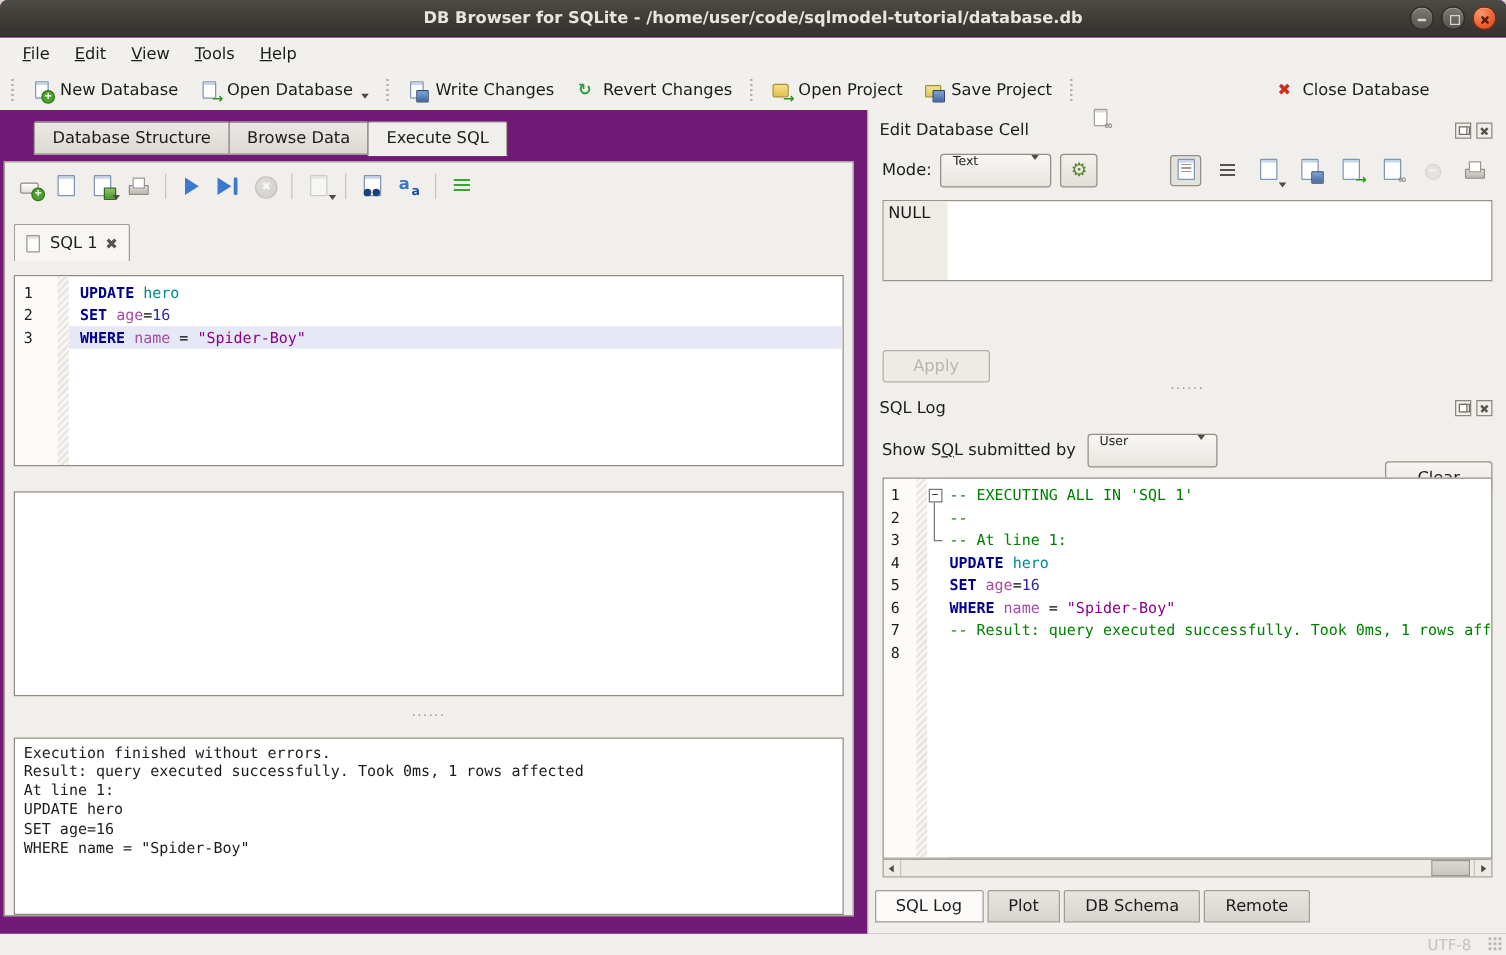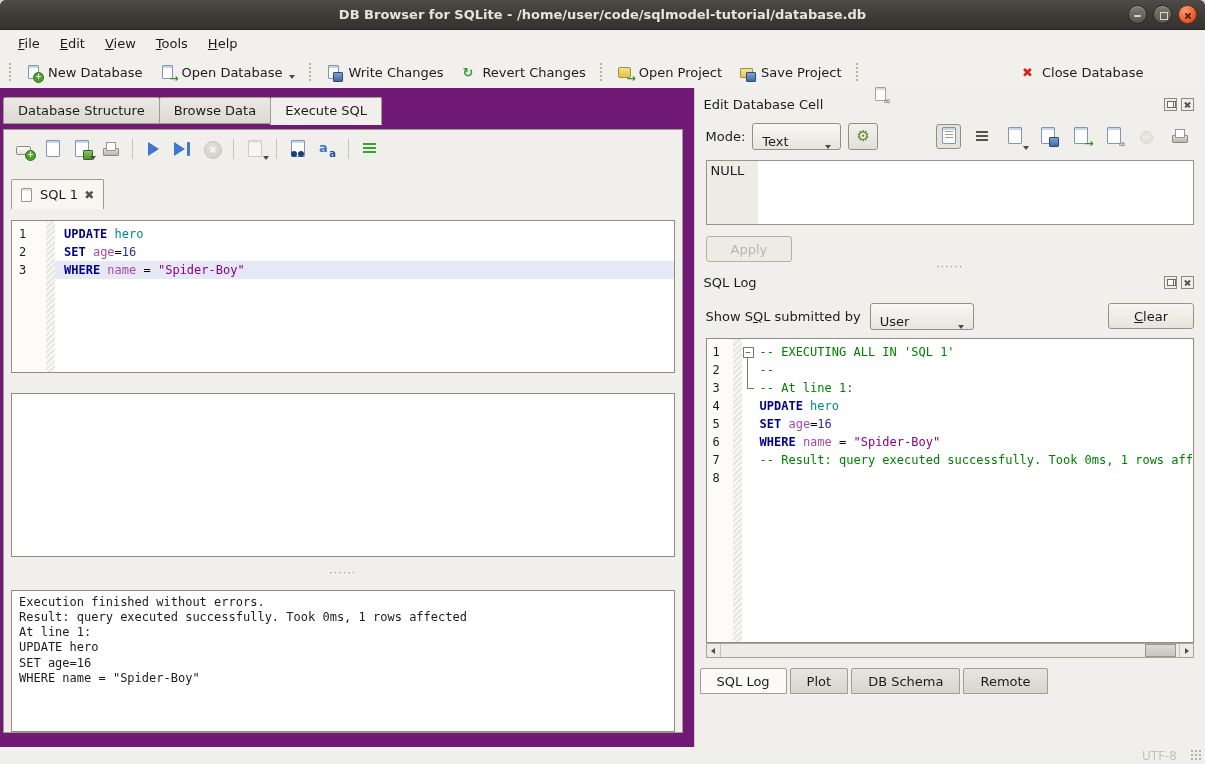--- a/index.html
+++ b/index.html
@@ -22,21 +22,21 @@
   
   .menubar{height:26px;display:flex;align-items:center;padding-left:8px;background:#f1f0ec;}
   .menu-item{padding:3px 10px;font-size:13px;border-radius:2px;}
   .toolbar{height:32px;display:flex;align-items:center;padding:0 3px;background:#f1f0ec;}
   .tbtn{display:flex;align-items:center;gap:6px;padding:4px 8px;font-size:13px;border-radius:3px;white-space:nowrap;}
   .tbtn.disabled{color:#b2aea7;margin-top:44px;}
   .tb-sep{width:2px;height:18px;margin:0 6px;background:repeating-linear-gradient(to bottom,#b4b0a8 0 2px,transparent 2px 4px);}
   
   .main{height:659px;display:flex;}
   .left-pane{width:701px;position:relative;}
-  .tabstrip{display:flex;padding:9px 0 0 3px;position:relative;z-index:2;}
+  .tabstrip{display:flex;padding:9px 0 0 3px;position:relative;z-index:2;margin-left:24px;}
   .mtab{line-height:26px;height:27px;padding:0 14px;font-size:13px;background:linear-gradient(#ebe9e4,#dcd9d3);
         border:1px solid #a19b92;margin-right:-1px;border-radius:2px 2px 0 0;}
   .mtab.active{background:#f0efeb;height:28px;margin-bottom:-1px;border-bottom:1px solid #f0efeb;z-index:3;position:relative;}
   .tabpage{position:absolute;top:41px;left:3px;right:8px;bottom:14px;border:1px solid #a19b92;background:#f0efeb;
            padding:6px 7px 0;display:flex;flex-direction:column;gap:12px;}
   .sqltoolbar{height:30px;display:flex;align-items:center;gap:7px;padding:2px 2px 4px;}
   .sqlbtn{width:22px;height:22px;display:flex;align-items:center;justify-content:center;position:relative;}
   .sqlbtn .dd{position:absolute;right:-3px;bottom:0;}
   .vsep{width:1px;height:20px;background:#c9c5bd;margin:0 3px;}
   .sqltabbar{display:flex;height:30px;margin-top:3px;position:relative;z-index:2;}
@@ -71,36 +71,36 @@
   .dock-title{display:flex;align-items:center;height:21px;font-size:13px;padding:0 7px 0 5px;}
   .dock-title .t{flex:1;}
   .dock-btn{width:13px;height:13px;border:1px solid #8d897f;background:#f1efeb;margin-left:4px;position:relative;}
   .dock-btn.float::before{content:"";position:absolute;left:4px;top:2px;width:5px;height:5px;border:1px solid #6e6a62;background:#fff;}
   .dock-btn.float::after{content:"";position:absolute;left:2px;bottom:2px;width:5px;height:5px;border:1px solid #6e6a62;background:#fff;}
   .dock-btn.close::before,.dock-btn.close::after{content:"";position:absolute;left:2px;right:2px;top:5px;height:1.6px;background:#55524a;}
   .dock-btn.close::before{transform:rotate(45deg);}.dock-btn.close::after{transform:rotate(-45deg);}
   .mode-row{display:flex;align-items:center;gap:7px;padding:5px 7px 0;height:37px;}
   .label13{font-size:13px;}
   .combo{height:27px;border:1px solid #948d83;border-radius:3px;background:linear-gradient(#f8f7f4,#e8e5e0);
-         display:flex;align-items:flex-end;padding:0 9px;font-size:13px;}
+         display:flex;align-items:flex-start;padding:0 9px;font-size:10px;}
   .combo .caret{margin-left:auto;}
   .caret{width:0;height:0;border-left:3.5px solid transparent;border-right:3.5px solid transparent;border-top:4.5px solid #4e4b45;display:inline-block;}
   .toolbtn{width:30px;height:27px;border:1px solid #948d83;border-radius:3px;background:linear-gradient(#f3f1ed,#e2dfd9);
            display:flex;align-items:center;justify-content:center;}
   .cell-icons{margin-left:auto;display:flex;align-items:center;gap:8px;padding-right:2px;}
   .cibtn{position:relative;width:25px;height:25px;display:flex;align-items:center;justify-content:center;}
   .cibtn.pressed{border:1px solid #948d83;border-radius:3px;background:#e5e2dc;}
   .cibtn .dd{position:absolute;right:-2px;bottom:-1px;}
   .cell-editor{margin:8px 7px 0;height:65px;border:1px solid #999288;background:#fff;display:flex;}
   .cell-gutter{width:51px;background:#efece6;font-size:13px;padding:2px 0 0 4px;}
   .cell-content{flex:1;}
   .cell-info{display:flex;align-items:flex-start;margin:11px 7px 0;}
   .cell-meta{flex:1;font-size:13px;line-height:23px;}
   .btn{height:26px;padding:0 24px;border:1px solid #999184;border-radius:3px;background:linear-gradient(#f7f5f2,#e7e4de);
-       font-size:13px;font-family:inherit;display:flex;align-items:center;}
+       font-size:13px;font-family:inherit;display:flex;align-items:center;margin-top:44px;}
   .btn.disabled{color:#b9b5ae;border-color:#b5afa5;background:#eeebe6;}
   .filter-row{display:flex;align-items:center;gap:9px;padding:7px 7px 0;height:39px;}
   .spacer{flex:1;}
   .log-box{margin:6px 7px 0;height:305px;}
   .log-gutter{width:26px;background:#fcfbf9;padding:4px 0 0 6px;color:#1b1b1b;}
   .fold-col{width:15px;padding-top:4px;background:#fff;}
   .fold-cell{width:15px;height:18px;position:relative;}
   .fold-start::before{content:"\2212";position:absolute;left:1px;top:4px;width:9px;height:9px;border:1px solid #777;
                       background:#fff;font:9px/8px "DejaVu Sans Mono",monospace;text-align:center;color:#333;}
   .fold-start::after{content:"";position:absolute;left:5px;top:15px;bottom:0;width:1px;background:#777;}

